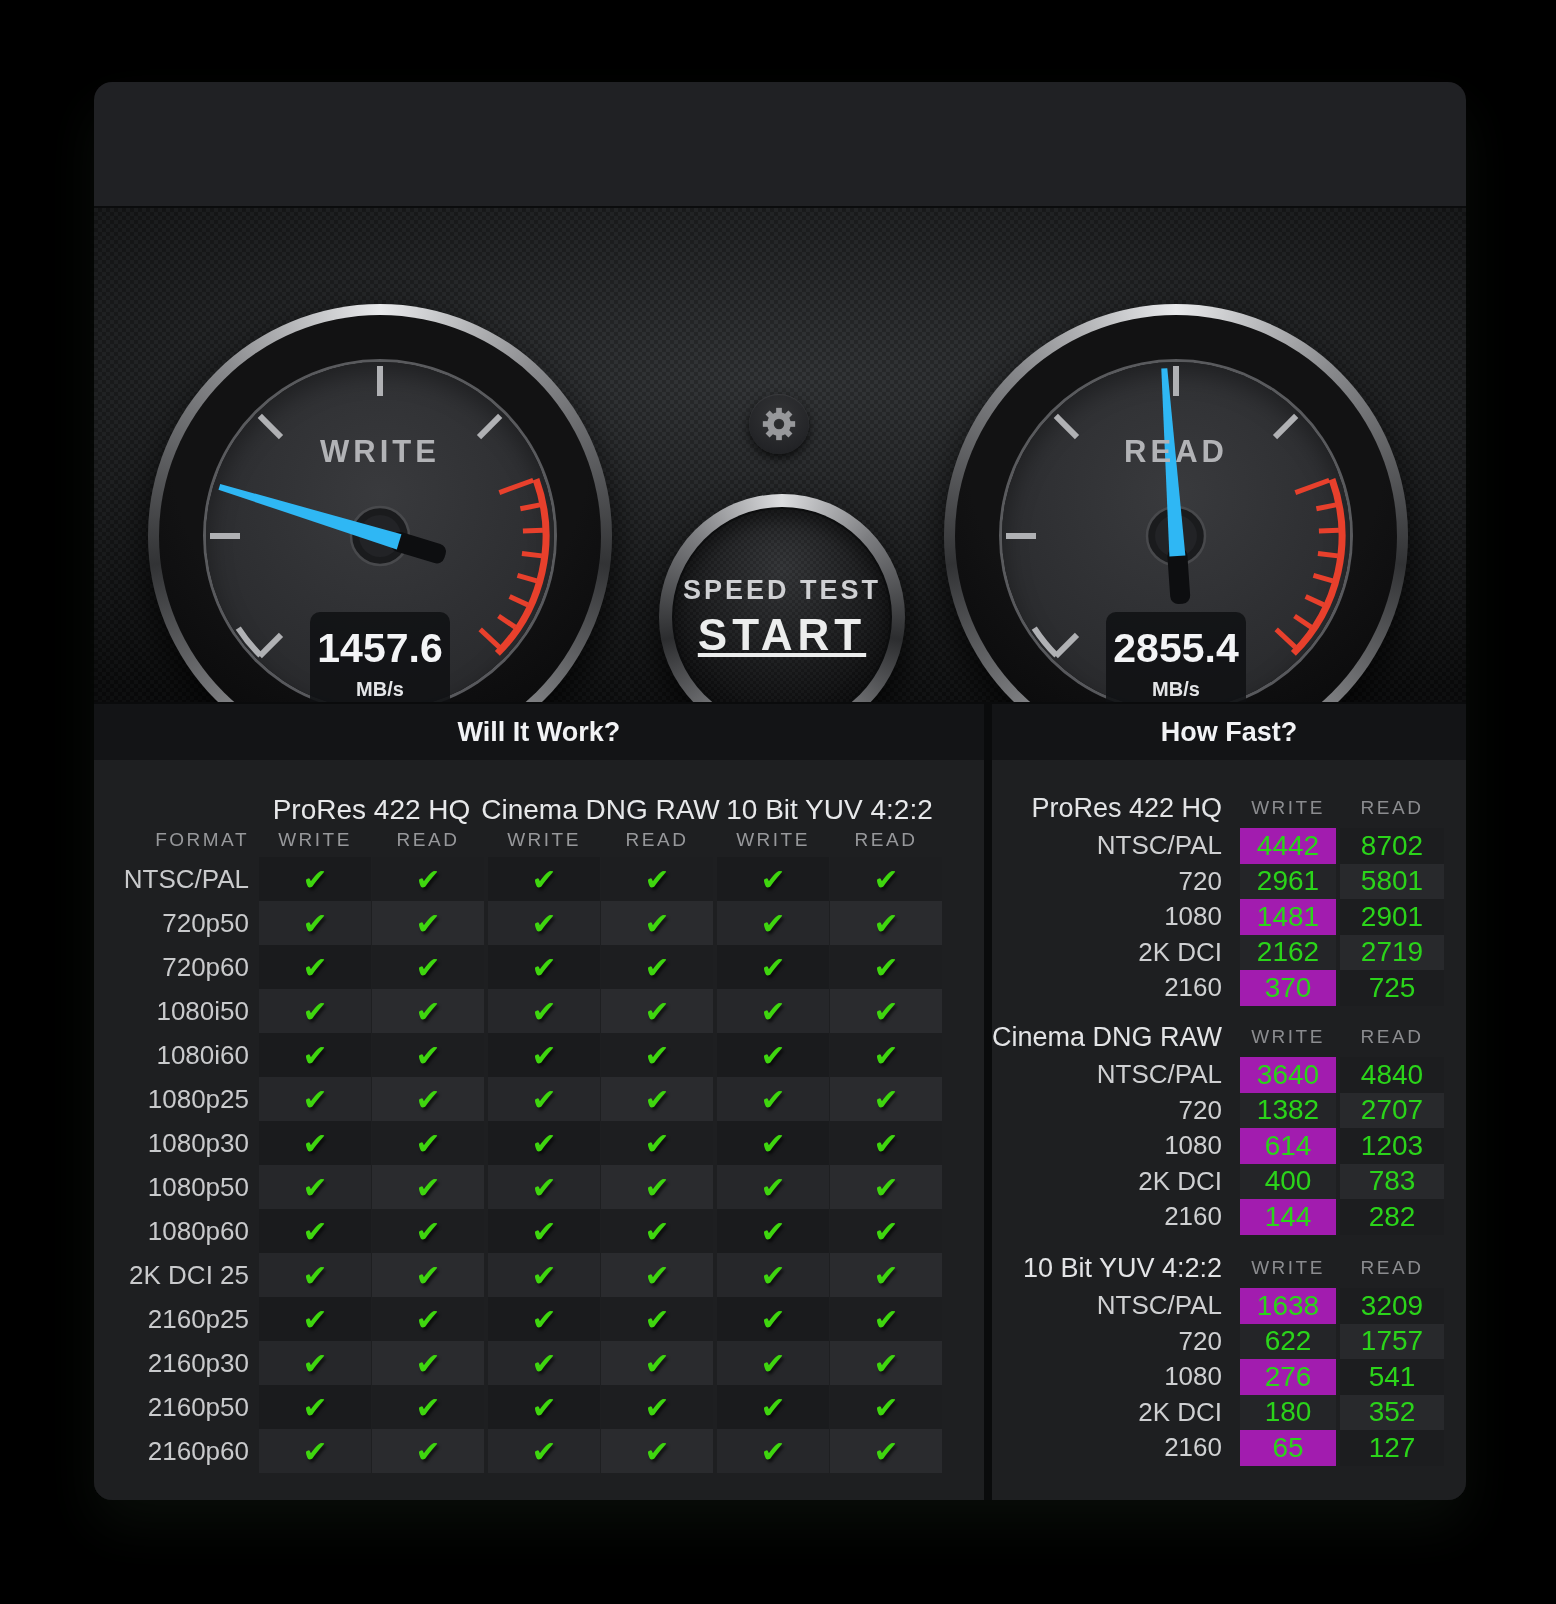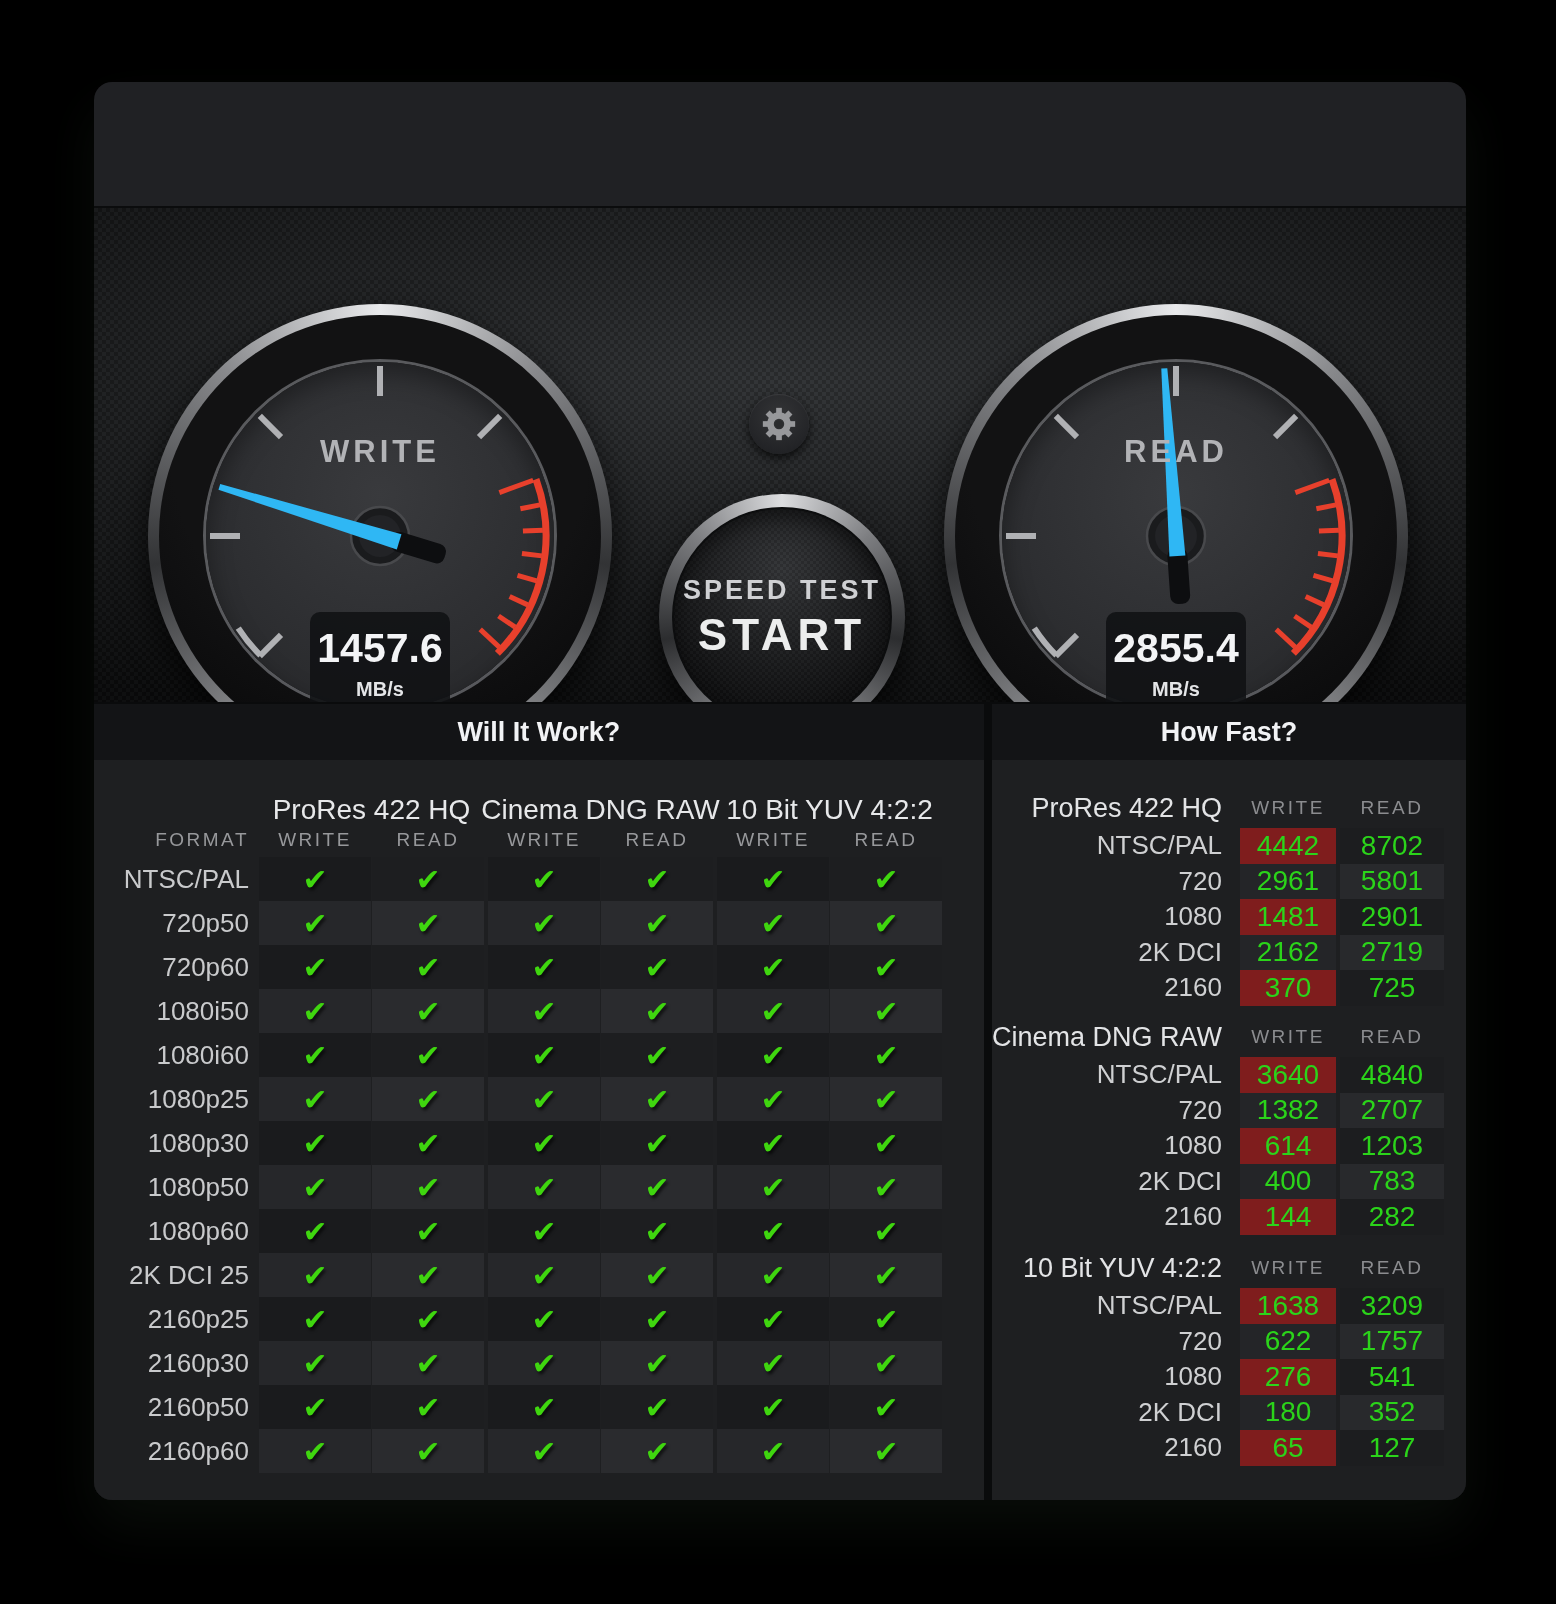--- a/index.html
+++ b/index.html
@@ -61,21 +61,21 @@
                background-color:#232426;
                background-image:
                  radial-gradient(circle at 50% 28%, rgba(90,93,96,.35), rgba(0,0,0,.6) 85%),
                  linear-gradient(45deg,rgba(0,0,0,.38) 25%,transparent 25%,transparent 75%,rgba(0,0,0,.38) 75%),
                  linear-gradient(45deg,rgba(0,0,0,.38) 25%,transparent 25%,transparent 75%,rgba(0,0,0,.38) 75%);
                background-size:100% 100%,6px 6px,6px 6px;
                background-position:0 0,0 0,3px 3px;
                box-shadow:inset 0 0 0 2px #0c0d0e, inset 0 10px 20px rgba(0,0,0,.5);
                display:flex;flex-direction:column;align-items:center;justify-content:center;}
   .start-line1{font-size:27px;font-weight:700;letter-spacing:3px;color:#cfd0d3;margin-bottom:4px;}
-  .start-line2{font-size:44px;font-weight:700;letter-spacing:5px;color:#eceded;}
+  .start-line2{font-size:44px;font-weight:700;letter-spacing:5px;color:#eceded;text-decoration:underline;}
   
   .tables{position:absolute;left:0;top:620px;width:100%;height:798px;background:#0a0b0c;}
   .panel{position:absolute;top:2px;height:796px;background:#1e1f21;}
   .panel-left{left:0;width:890px;}
   .panel-right{left:898px;width:474px;}
   .strip{position:absolute;left:0;top:0;width:100%;height:56px;background:#131416;
          display:flex;align-items:center;justify-content:center;}
   .strip-title{font-size:27px;font-weight:700;color:#f2f3f5;}
   
   .wiw-group{position:absolute;top:90px;height:32px;transform:translateX(-50%);
@@ -97,21 +97,21 @@
            font-size:27px;color:#e3e4e6;}
   .hf-colhead{position:absolute;top:0;line-height:40px;font-size:19px;letter-spacing:2.5px;color:#8b8c8f;
               transform:translateX(-50%);}
   .hf-row{position:relative;height:35.5px;}
   .hf-label{position:absolute;right:244px;top:0;width:400px;text-align:right;line-height:35.5px;
             font-size:26px;color:#cfd0d2;}
   .hf-cell{position:absolute;top:0;height:35.5px;display:flex;align-items:center;justify-content:center;
            font-size:28px;color:#2bd41a;}
   .hf-write{left:248px;width:96px;}
   .hf-read{left:348px;width:104px;}
-  .hf-r-dark .hf-write{background:#7f1d1d;} .hf-r-dark .hf-read{background:#1c1d1f;}
+  .hf-r-dark .hf-write{background:#a21caf;} .hf-r-dark .hf-read{background:#1c1d1f;}
   .hf-r-light .hf-write{background:#242528;} .hf-r-light .hf-read{background:#28292c;}
 </style>
 </head>
 <body>
 
 <div class="window">
 
 
   <div class="carbon">
 

